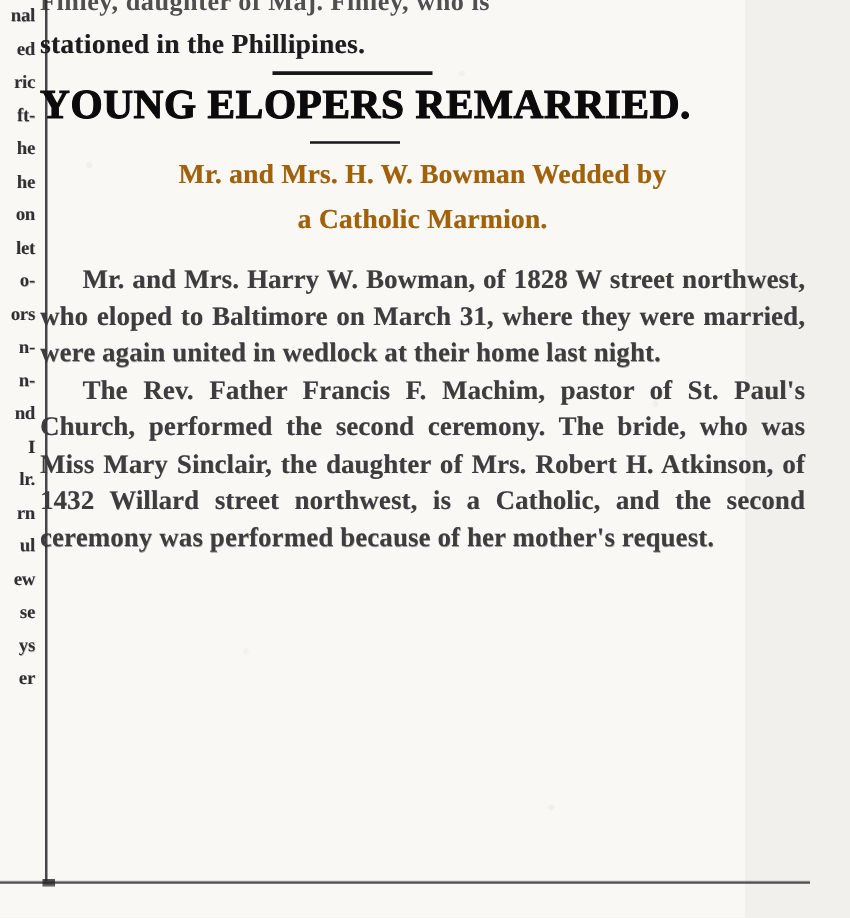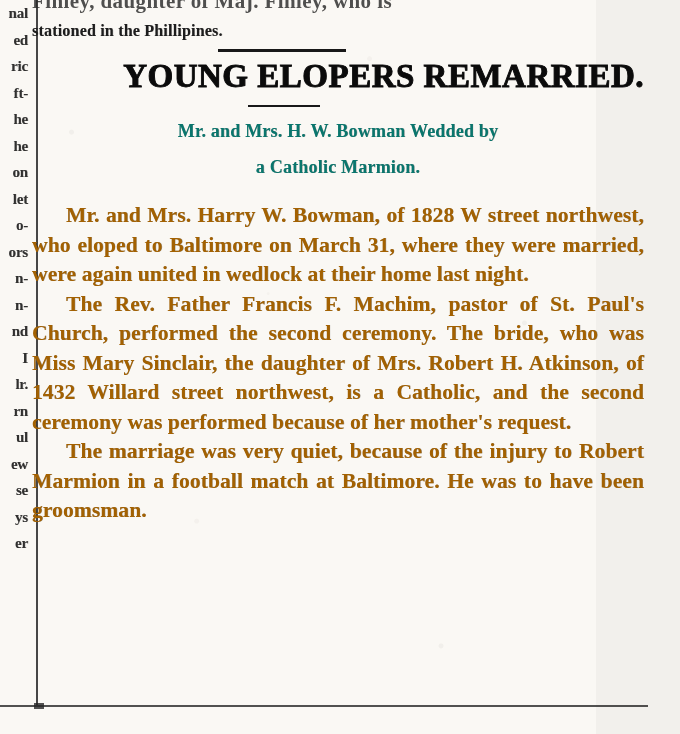--- a/index.html
+++ b/index.html
@@ -112,21 +112,21 @@
     font-size: 21px;
     font-weight: 700;
     color: #2e2e2e;
     letter-spacing: 0.4px;
     white-space: nowrap;
     margin-top: -9px;
     opacity: 0.82;
   }
 
   .lead-line {
-    font-size: 16px;
+    font-size: 22px;
     font-weight: 700;
     color: #222;
     letter-spacing: 0.2px;
     margin-top: 4px;
     margin-bottom: 6px;
     white-space: nowrap;
   }
 
   .rule-short {
     width: 128px;
@@ -135,49 +135,49 @@
     margin: 9px 0 6px 186px;
   }
   .rule-tiny {
     width: 72px;
     height: 2px;
     background: #1d1d1d;
     margin: 10px 0 6px 216px;
   }
 
   .headline {
-    text-align: right;
+    text-align: left;
     font-family: "Liberation Serif", serif;
     font-size: 33px;
     font-weight: 700;
     letter-spacing: 0.5px;
     color: #111;
     margin: 6px 0 2px 0;
     -webkit-text-stroke: 0.9px #111;
     white-space: nowrap;
   }
 
   .subhead {
     text-align: center;
     font-family: "Liberation Serif", serif;
-    font-size: 18px;
-    font-weight: 700;
-    color: #0f766e;
+    font-size: 22px;
+    font-weight: 700;
+    color: #a16207;
     line-height: 36px;
     letter-spacing: 0.2px;
     margin: 2px 0 0 0;
   }
   .subhead .l2 { display: block; }
 
   .body-text {
     margin-top: 16px;
     font-family: "Liberation Serif", serif;
     font-size: 21.5px;
     font-weight: 700;
-    color: #a16207;
+    color: #404040;
     line-height: 29.5px;
     letter-spacing: 0.1px;
     text-align: justify;
     text-justify: inter-word;
   }
   .para {
     margin: 0 0 0 0;
     text-indent: 34px;
   }
 
@@ -236,17 +236,16 @@
     <div class="rule-tiny"></div>
 
     <h2 class="subhead">
       <span class="l1">Mr. and Mrs. H. W. Bowman Wedded by</span>
       <span class="l2">a Catholic Marmion.</span>
     </h2>
 
     <div class="body-text">
       <p class="para">Mr. and Mrs. Harry W. Bowman, of 1828 W street northwest, who eloped to Baltimore on March 31, where they were married, were again united in wedlock at their home last night.</p>
       <p class="para">The Rev. Father Francis F. Machim, pastor of St. Paul's Church, performed the second ceremony. The bride, who was Miss Mary Sinclair, the daughter of Mrs. Robert H. Atkinson, of 1432 Willard street northwest, is a Catholic, and the second ceremony was performed because of her mother's request.</p>
-      <p class="para">The marriage was very quiet, because of the injury to Robert Marmion in a football match at Baltimore. He was to have been groomsman.</p>
     </div>
 
   </div>
 </div>
 
 </body></html>

